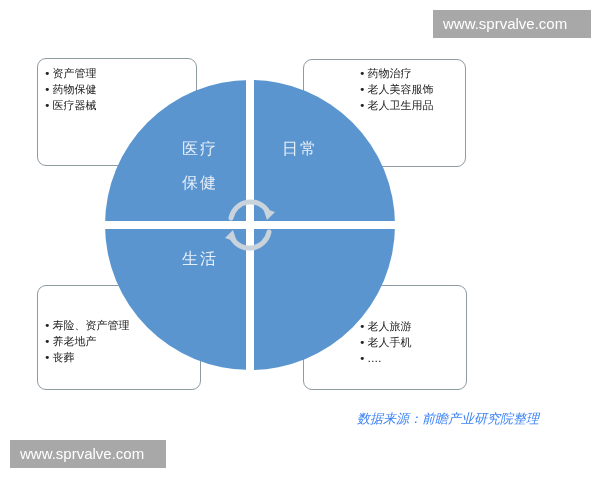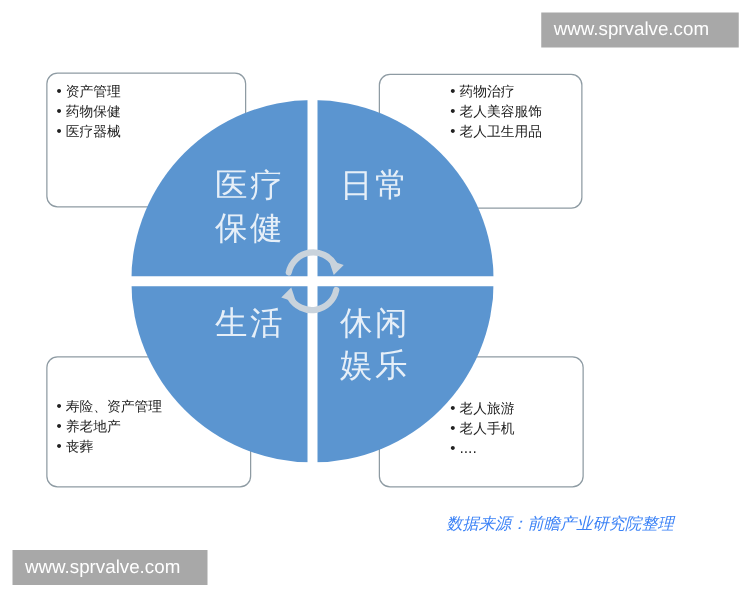--- a/index.html
+++ b/index.html
@@ -11,21 +11,21 @@
   #box-tl{left:37px;top:58px;width:160px;height:108px;}
   #box-tl ul{left:6px;top:7px;}
   #box-tr{left:303px;top:59px;width:163px;height:108px;}
   #box-tr ul{left:55px;top:6px;}
   #box-bl{left:37px;top:285px;width:164px;height:105px;}
   #box-bl ul{left:6px;top:32px;}
   #box-br{left:303px;top:285px;width:164px;height:105px;}
   #box-br ul{left:55px;top:33px;}
   .circle-wrap{position:absolute;left:105px;top:80px;width:290px;height:290px;}
   .circle-wrap svg{position:absolute;left:0;top:0;}
-  .q-label{position:absolute;color:#e6eff8;font-family:"DejaVu Serif",serif;font-size:26px;line-height:34px;letter-spacing:2px;text-align:center;width:70px;}
+  .q-label{position:absolute;color:#e6eff8;font-family:"DejaVu Serif",serif;font-size:16px;line-height:34px;letter-spacing:2px;text-align:center;width:70px;}
   #lbl-tl{left:60px;top:52px;}
   #lbl-tr{left:160px;top:52px;}
   #lbl-bl{left:60px;top:162px;}
   #lbl-br{left:160px;top:162px;}
   .source{position:absolute;left:357px;top:410px;font-size:13px;font-style:italic;color:#3b82f6;white-space:nowrap;text-align:center;}
   .wm{position:absolute;background:#a8a8a8;color:#fff;font-family:"Liberation Sans",sans-serif;font-size:15px;line-height:28px;padding:0 10px;}
   #wm-top{left:433px;top:10px;width:138px;}
   #wm-bot{left:10px;top:440px;width:136px;}
 </style>
 </head>
@@ -86,22 +86,18 @@
   <div class="q-label" id="lbl-tl">
     <div>医疗</div>
     <div>保健</div>
   </div>
   <div class="q-label" id="lbl-tr">
     <div>日常</div>
   </div>
   <div class="q-label" id="lbl-bl">
     <div>生活</div>
   </div>
-  <div class="q-label" id="lbl-br">
-    <div>休闲</div>
-    <div>娱乐</div>
-  </div>
 </div>
 
 <div class="source">数据来源：前瞻产业研究院整理</div>
 
 <div class="wm" id="wm-top">www.sprvalve.com</div>
 <div class="wm" id="wm-bot">www.sprvalve.com</div>
 
 </body></html>

